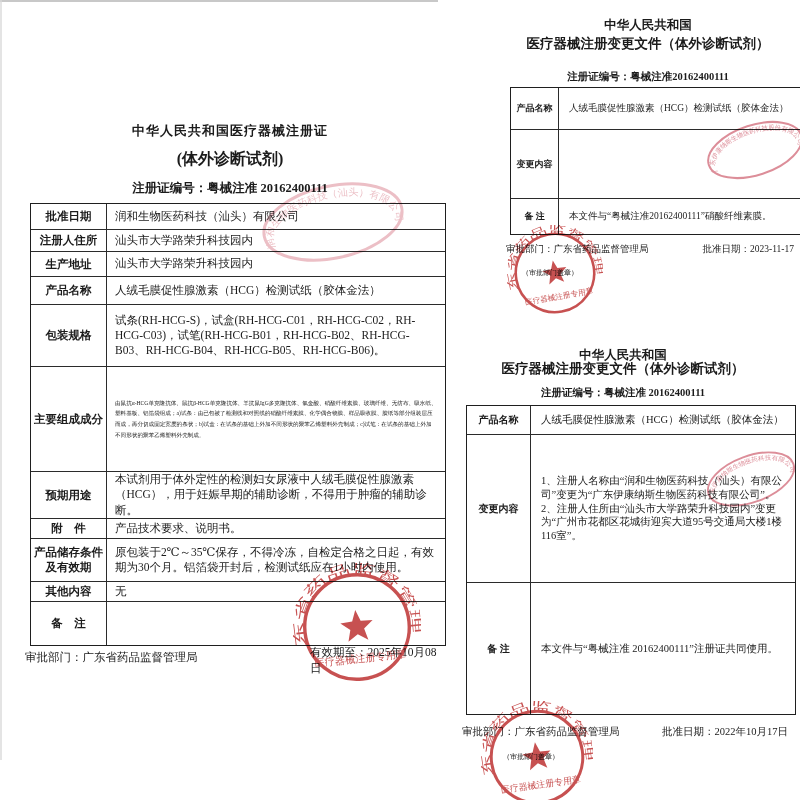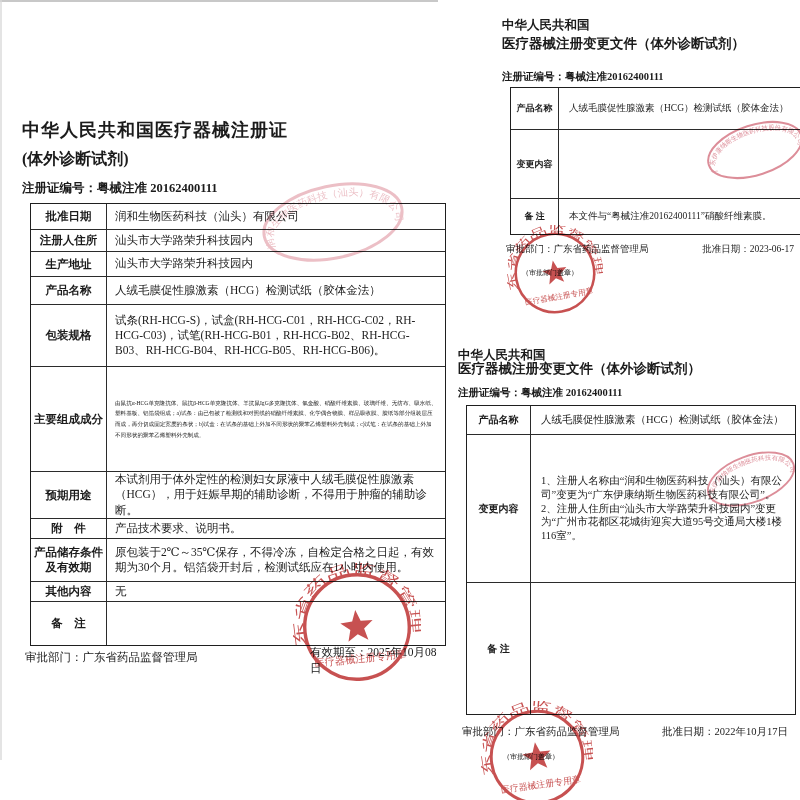--- a/index.html
+++ b/index.html
@@ -7,26 +7,26 @@
     width:800px;height:800px;position:relative;overflow:hidden;
     background:#ffffff;color:#1b1b1b;
     font-family:"Liberation Serif","DejaVu Serif",serif;
   }
   .abs{position:absolute;}
   
   .edge-top{left:0;top:0;width:438px;height:2px;background:#9a9a9a;opacity:.55;}
   .edge-left{left:0;top:0;width:2px;height:760px;background:#d9d9d9;opacity:.7;}
 
   .doc{position:absolute;}
-  .ctr{width:100%;}
+  .ctr{text-align:center;width:100%;}
   .b{font-weight:700;}
 
   
   #doc1{left:22px;top:120px;width:416px;}
-  #doc1 .title1{font-size:18px;line-height:21px;letter-spacing:1px;}
+  #doc1 .title1{font-size:13px;line-height:21px;letter-spacing:1px;}
   #doc1 .title2{font-size:16px;line-height:19px;top:29px;}
   #doc1 .regline{font-size:12.5px;top:60px;}
   .tbl{position:absolute;left:0;border:1.6px solid #1f1f1f;box-sizing:border-box;margin-left:8px;}
   #tbl1{top:83px;width:416px;}
   .trow{display:flex;box-sizing:border-box;border-top:1px solid #2b2b2b;}
   .trow:first-child{border-top:none;}
   .tlabel{box-sizing:border-box;border-right:1px solid #2b2b2b;display:flex;align-items:center;justify-content:center;text-align:center;font-weight:700;padding:0 3px;}
   .tval{flex:1;display:flex;align-items:center;box-sizing:border-box;padding:2px 8px;line-height:1.32;}
   #tbl1 .tlabel{width:76px;font-size:11.5px;}
   #tbl1 .tval{font-size:11.5px;}
@@ -146,41 +146,42 @@
     <div class="trow q1">
         <div class="tlabel">变更内容</div>
       </div>
     <div class="trow q2">
         <div class="tlabel">备 注</div>
         <div class="tval">本文件与“粤械注准20162400111”硝酸纤维素膜。</div>
       </div>
   </div>
   <div class="abs foot">
     <span>审批部门：广东省药品监督管理局</span>
-    <span>批准日期：2023-06-17</span>
+    <span>批准日期：2023-11-17</span>
   </div>
   <div class="abs stampnote" style="left:20px;top:258px;">（审批部门盖章）</div>
 </div>
 
 <div id="doc3" class="doc">
   <div class="abs ctr cline1 b">中华人民共和国</div>
   <div class="abs ctr cline2 b">医疗器械注册变更文件（体外诊断试剂）</div>
   <div class="abs ctr regline b">注册证编号：粤械注准 20162400111</div>
   <div id="tbl3" class="tbl">
     <div class="trow s0">
         <div class="tlabel">产品名称</div>
         <div class="tval">人绒毛膜促性腺激素（HCG）检测试纸（胶体金法）</div>
       </div>
     <div class="trow s1">
         <div class="tlabel">变更内容</div>
         <div class="tval preline">1、注册人名称由“润和生物医药科技（汕头）有限公司”变更为“广东伊康纳斯生物医药科技有限公司”。
 2、注册人住所由“汕头市大学路荣升科技园内”变更为“广州市花都区花城街迎宾大道95号交通局大楼1楼116室”。</div>
       </div>
     <div class="trow s2">
         <div class="tlabel">备 注</div>
+        <div class="tval">本文件与“粤械注准 20162400111”注册证共同使用。</div>
       </div>
   </div>
   <div class="abs foot">
     <span>审批部门：广东省药品监督管理局</span>
     <span>批准日期：2022年10月17日</span>
   </div>
   <div class="abs stampnote" style="left:45px;top:412px;">（审批部门盖章）</div>
 </div>
 
 <svg class="seal" style="left:293px;top:563px;width:128px;height:128px;" viewBox="-60 -60 120 120">

